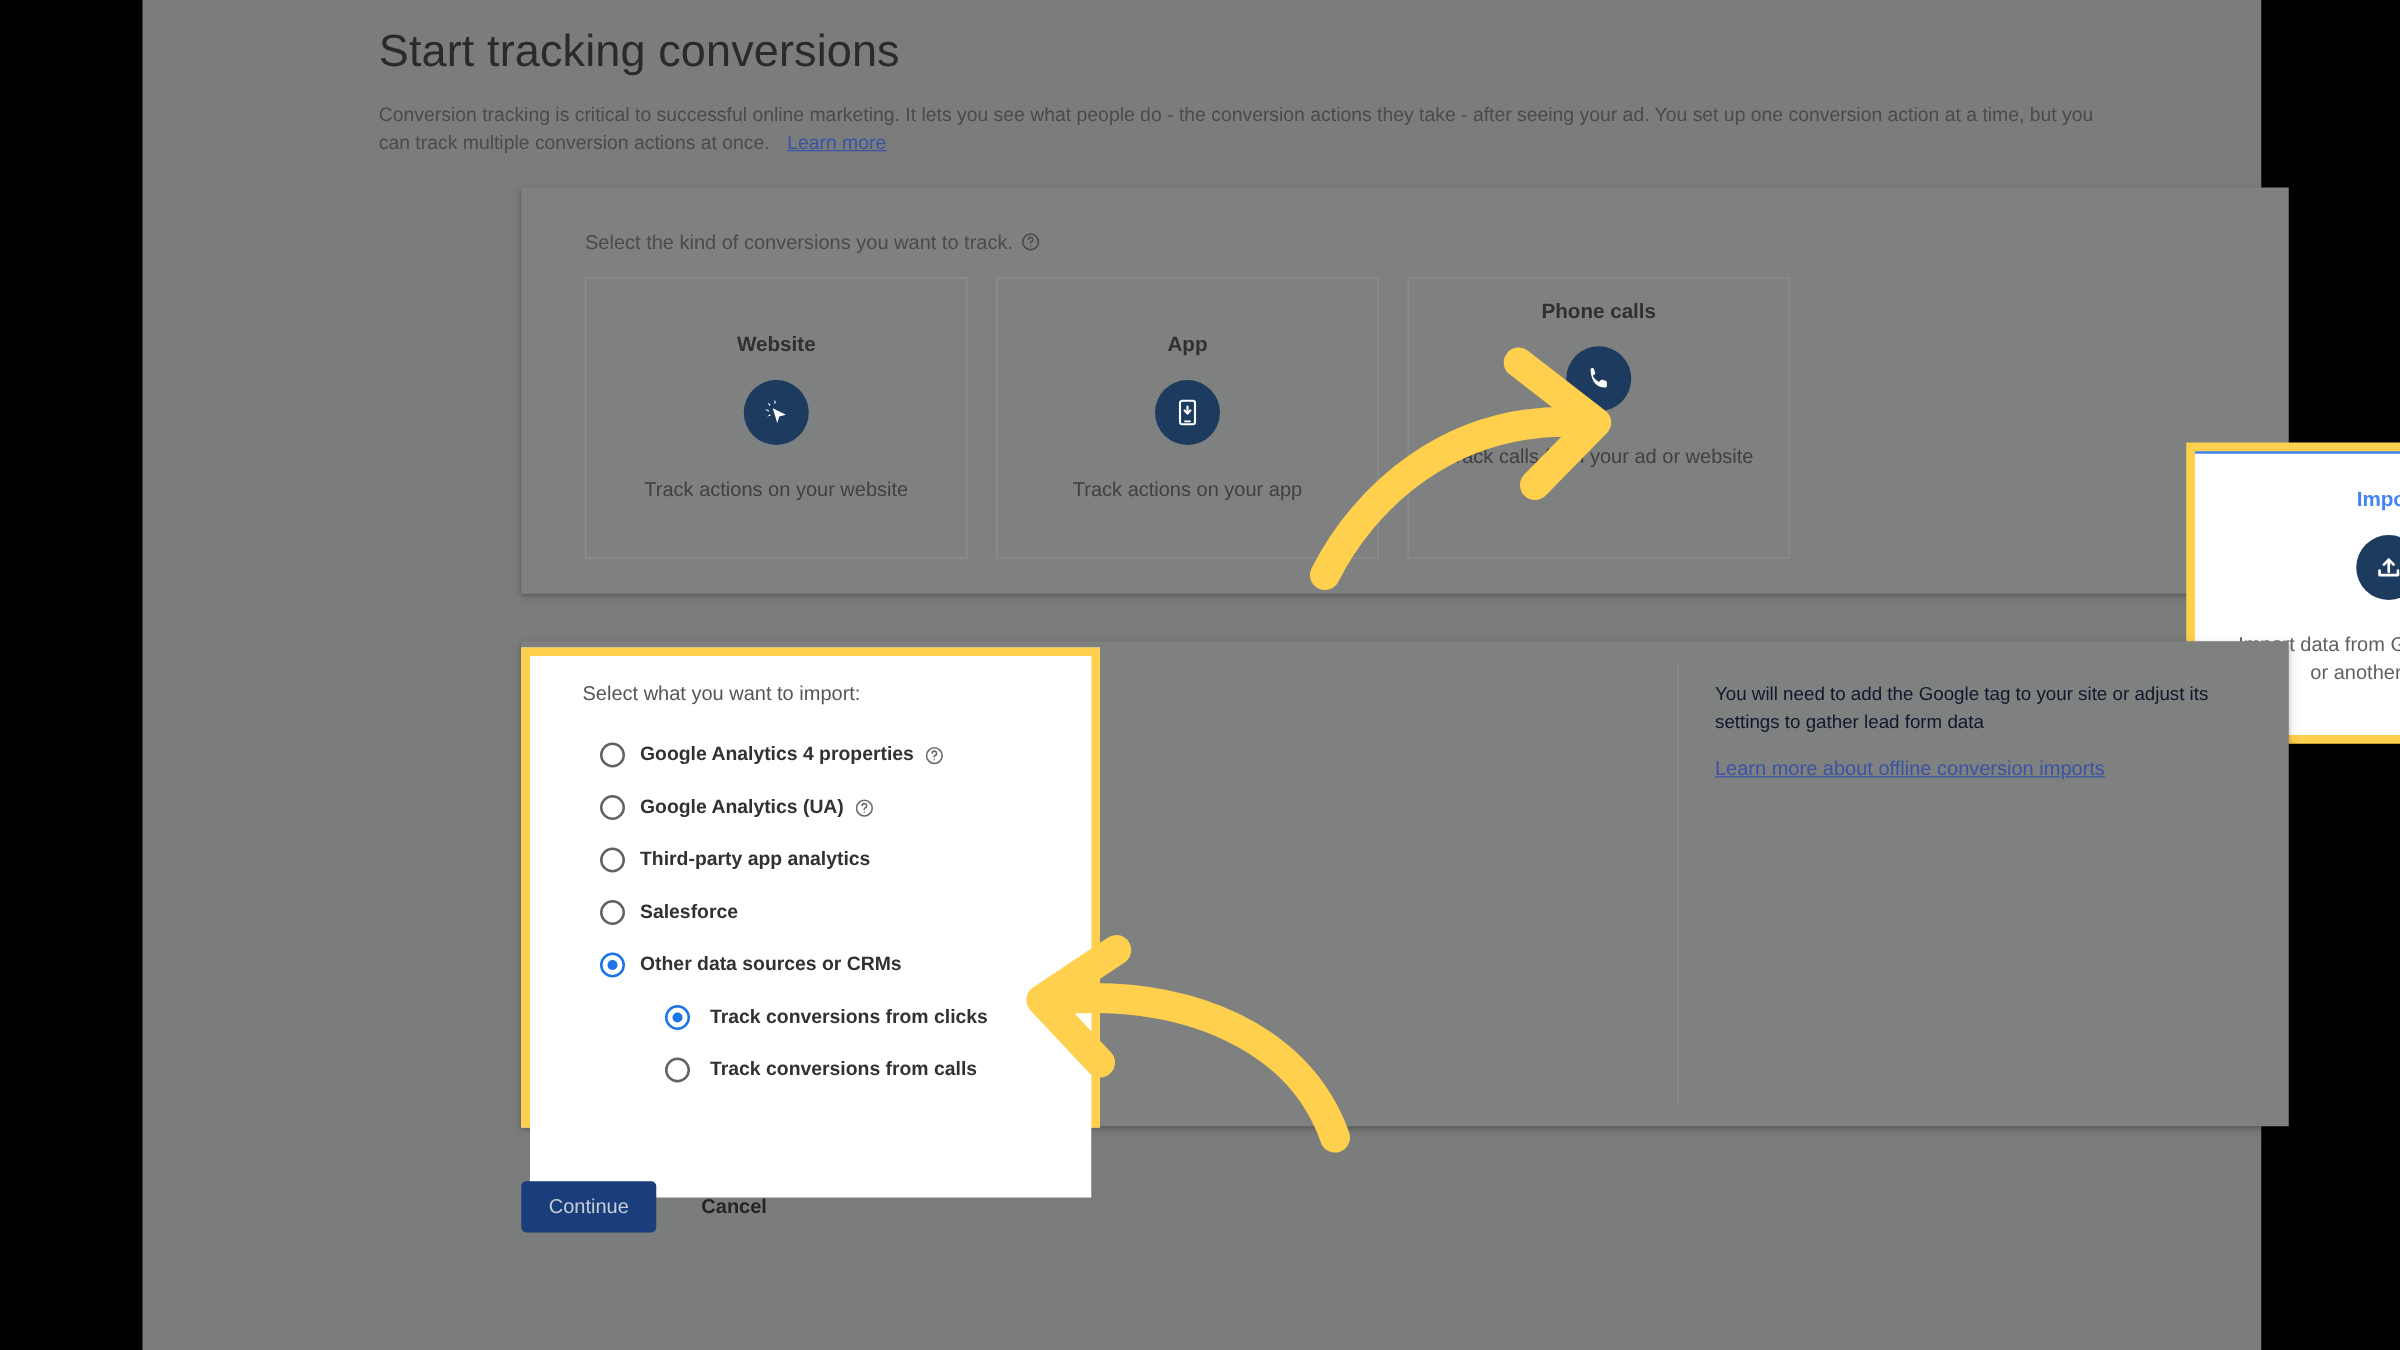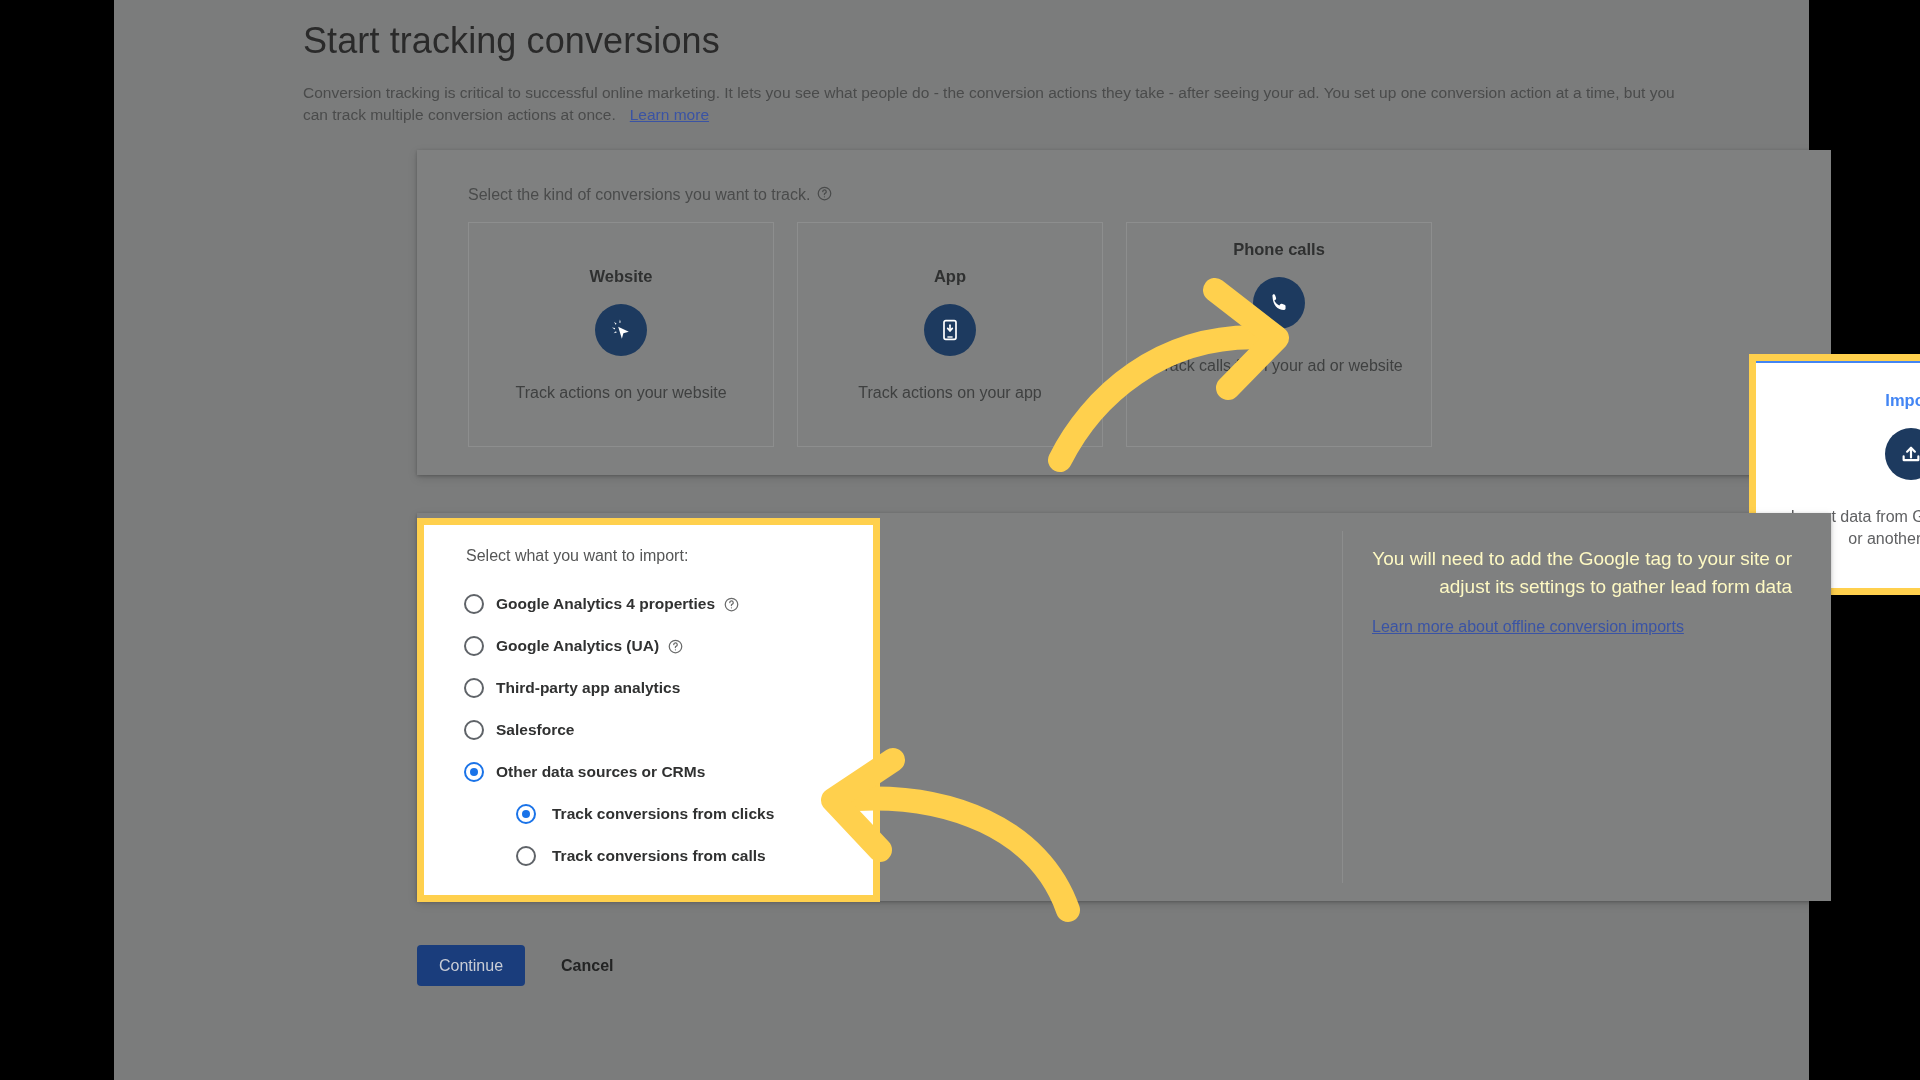--- a/index.html
+++ b/index.html
@@ -116,26 +116,26 @@
     font-size:15.5px; color:#303131; font-weight:700;
     display:flex; align-items:center; gap:9px;
   }
   
   #hl-radios {
     position:absolute; left:303px; top:518px;
     width:463px; height:384px;
     border:7px solid #ffd04d; background:#ffffff;
   }
   #radio-white {
-    position:absolute; left:310px; top:525px; width:449px; height:370px; background:#fff;
+    position:absolute; left:310px; top:525px; width:449px; height:433px; background:#fff;
   }
   #import-right {
     position:absolute; left:1258px; top:545px; width:420px;
   }
-  #right-note { font-size:19px; color:#fef9c3; line-height:1.45;text-align:right; }
+  #right-note { font-size:15px; color:#0f172a; line-height:1.45; }
   #right-link {
     display:inline-block; margin-top:18px;
     font-size:16px; color:#3a53a4; text-decoration:underline;
   }
   
   #footer { position:absolute; left:303px; top:945px; display:flex; align-items:center; gap:26px; }
   #continue-btn {
     background:#1a3d7c; color:#c9cdd6;
     border:none; border-radius:4px;
     padding:0 22px; height:41px; line-height:41px;
@@ -231,21 +231,21 @@
       <div id="hl-import"></div>
     </div>
 
     <div class="panel" id="panel-import">
       <div id="import-divider"></div>
     </div>
 
     <div id="hl-radios"></div>
     <div id="radio-white">
       <div id="sel-label" style="left:42px; top:22px;">Select what you want to import:</div>
-      <div id="radios" style="left:40px; top:58px;">
+      <div id="radios" style="left:56px; top:58px;">
 
         <div class="rrow">
           <span class="radio"></span>
           <span class="rlabel">
             <span>Google Analytics 4 properties</span>
             <span class="help-ic">
               <svg width="15" height="15" viewBox="0 0 24 24" fill="none" stroke="#6a6b6b" stroke-width="2">
                 <circle cx="12" cy="12" r="10"></circle>
                 <path d="M9.2 9a2.8 2.8 0 1 1 3.6 2.7c-.7.3-1 .8-1 1.6v.4" stroke-linecap="round"></path>
                 <circle cx="11.9" cy="17.2" r="1" fill="#6a6b6b" stroke="none"></circle>

